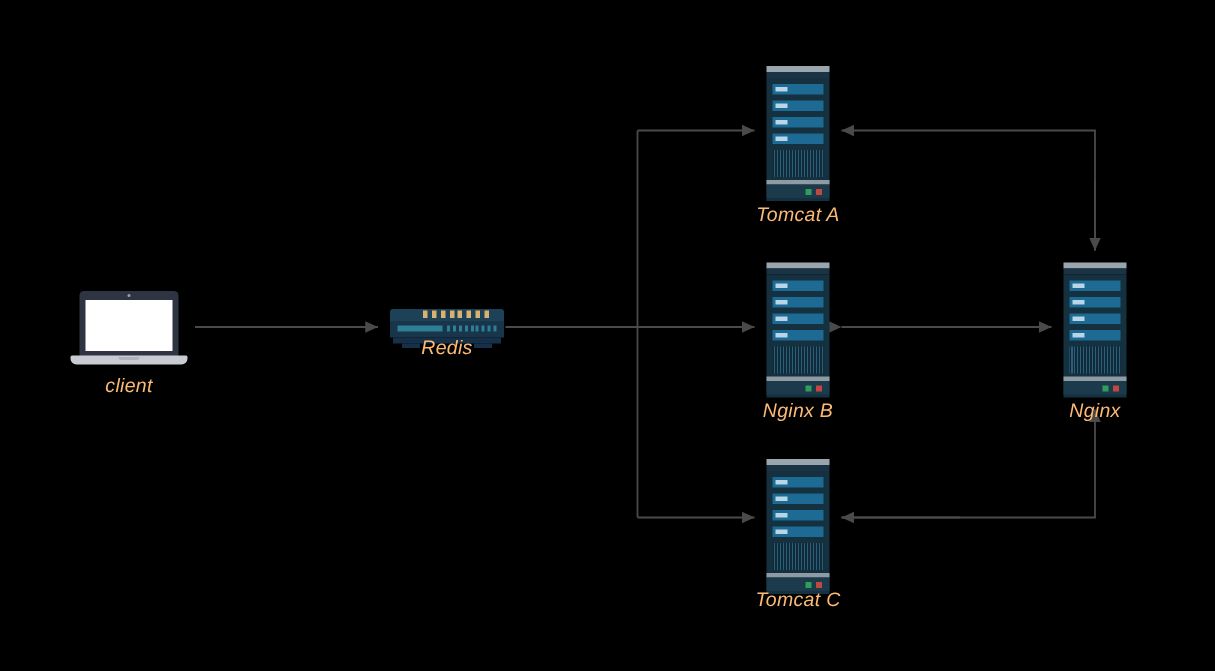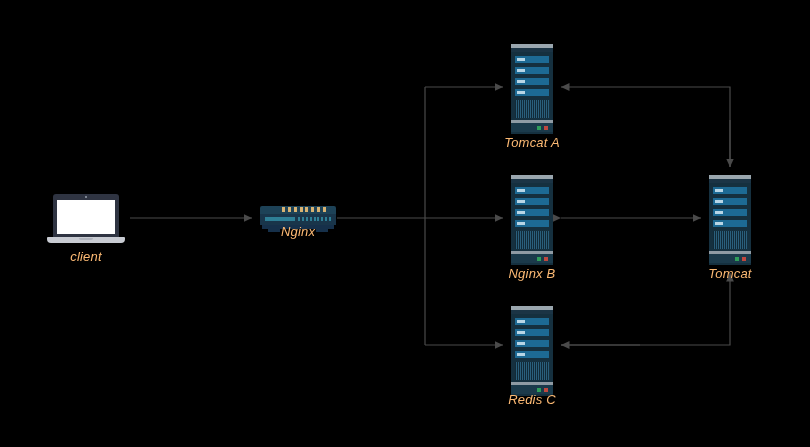--- a/index.html
+++ b/index.html
@@ -332,21 +332,21 @@
         <i></i>
         <i></i>
         <i></i>
         <i></i>
         <i></i>
     </div>
     <div class="switch-base"></div>
     <div class="switch-foot l"></div>
     <div class="switch-foot r"></div>
   </div>
-  <div class="node-label" style="left:258px; top:224px; width:80px;">Nginx</div>
+  <div class="node-label" style="left:258px; top:224px; width:80px;">Redis</div>
 
   <div class="server" style="left:511px; top:44px;">
     <div class="srv-cap"></div>
     <div class="srv-capdark"></div>
     <div class="srv-body"></div>
     <div class="srv-bays">
       <div class="srv-bay"></div>
         <div class="srv-bay"></div>
       <div class="srv-bay"></div>
         <div class="srv-bay"></div>
@@ -386,33 +386,33 @@
         <div class="srv-bay"></div>
       <div class="srv-bay"></div>
         <div class="srv-bay"></div>
     </div>
     <div class="srv-vent"></div>
     <div class="srv-divider"></div>
     <div class="srv-foot"></div>
     <div class="srv-led green"></div>
     <div class="srv-led red"></div>
   </div>
-  <div class="node-label" style="left:492px; top:392px; width:80px;">Redis C</div>
+  <div class="node-label" style="left:492px; top:392px; width:80px;">Tomcat C</div>
 
   <div class="server" style="left:709px; top:175px;">
     <div class="srv-cap"></div>
     <div class="srv-capdark"></div>
     <div class="srv-body"></div>
     <div class="srv-bays">
       <div class="srv-bay"></div>
         <div class="srv-bay"></div>
       <div class="srv-bay"></div>
         <div class="srv-bay"></div>
     </div>
     <div class="srv-vent"></div>
     <div class="srv-divider"></div>
     <div class="srv-foot"></div>
     <div class="srv-led green"></div>
     <div class="srv-led red"></div>
   </div>
-  <div class="node-label" style="left:690px; top:266px; width:80px;">Tomcat</div>
+  <div class="node-label" style="left:690px; top:266px; width:80px;">Nginx</div>
 
 </div>
 
 </body></html>

